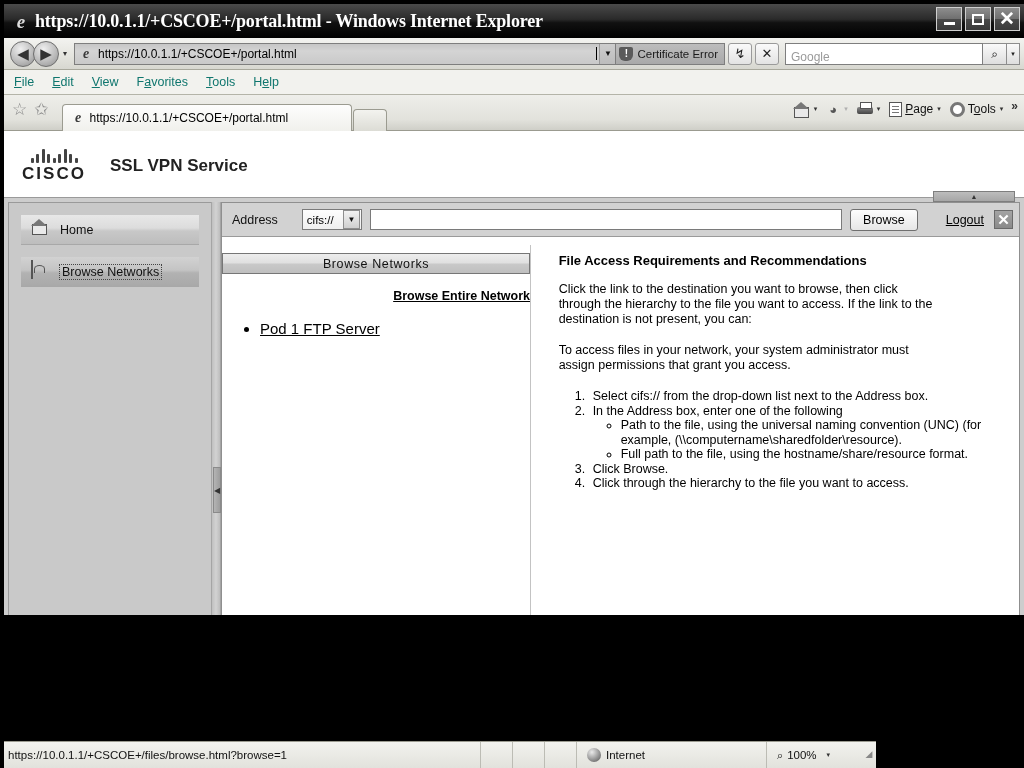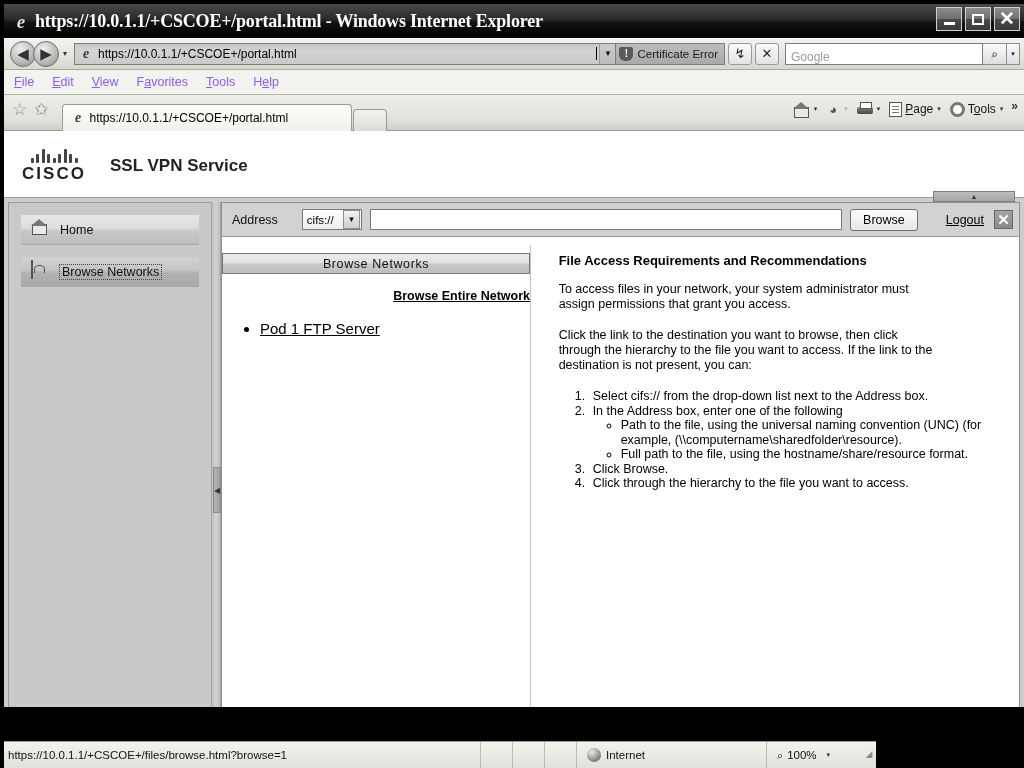--- a/index.html
+++ b/index.html
@@ -140,21 +140,21 @@
 
   
   .menubar {
     position: absolute; left: 2px; top: 68px;
     width: 1020px; height: 25px;
     background: #f2f2ee;
     border-bottom: 1px solid #b4b4a8;
     display: flex; align-items: center; padding-left: 10px;
   }
   .menubar .mi {
-    font-size: 12.5px; color: #8b5cf6; margin-right: 18px;
+    font-size: 12.5px; color: #0f766e; margin-right: 18px;
     font-family: "Liberation Sans", sans-serif;
   }
   .menubar .mi u { text-decoration: underline; }
 
   
   .tabbar {
     position: absolute; left: 2px; top: 93px;
     width: 1020px; height: 36px;
     background: linear-gradient(to bottom,#eeeeea 0%, #e2e2dc 70%, #cfcfc8 100%);
     border-bottom: 1px solid #9b9b90;
@@ -185,21 +185,21 @@
   }
   .tb-item { display: flex; align-items: center; margin-left: 9px; font-size: 12px; color: #111; }
   .tb-item .cap { margin-left: 3px; }
   .tb-caret { font-size: 7px; margin-left: 4px; color: #333; }
   .tb-caret.dim { color: #b0b0b0; }
   .chev2 { margin-left: 8px; font-size: 12px; font-weight: bold; color: #333; align-self: flex-start; padding-top: 4px;}
 
   
   .page {
     position: absolute; left: 2px; top: 129px;
-    width: 1020px; height: 576px;
+    width: 1020px; height: 484px;
     background: #fff;
     overflow: hidden;
   }
 
   .banner {
     position: absolute; left: 0; top: 6px;
     width: 1020px; height: 58px;
     background: #fff;
     display: flex; align-items: center;
     border-bottom: 1px solid #fff;
@@ -608,22 +608,22 @@
             </div>
             <ul class="srv-list">
               <li><a href="#">Pod 1 FTP Server</a></li>
             </ul>
           </div>
 
           <div class="pane-divider"></div>
 
           <div class="right-pane">
             <div class="rp-title">File Access Requirements and Recommendations</div>
+            <p class="rp-p">Click the link to the destination you want to browse, then click through the hierarchy to the file you want to access. If the link to the destination is not present, you can:</p>
             <p class="rp-p">To access files in your network, your system administrator must assign permissions that grant you access.</p>
-            <p class="rp-p">Click the link to the destination you want to browse, then click through the hierarchy to the file you want to access. If the link to the destination is not present, you can:</p>
             <ol class="rp-ol">
               <li>Select cifs:// from the drop-down list next to the Address box.</li>
               <li>
                 <span>In the Address box, enter one of the following</span>
                 <ul class="rp-ul">
                   <li>Path to the file, using the universal naming convention (UNC) (for example, (\\computername\sharedfolder\resource).</li>
                   <li>Full path to the file, using the hostname/share/resource format.</li>
                 </ul>
               </li>
               <li>Click Browse.</li>

